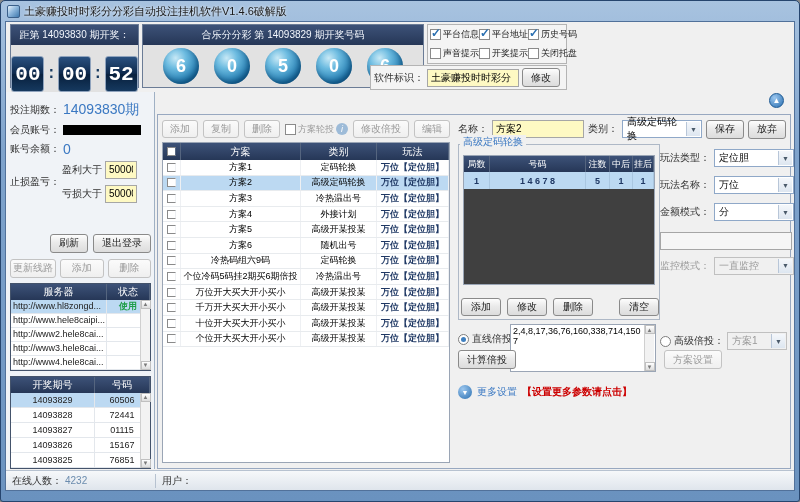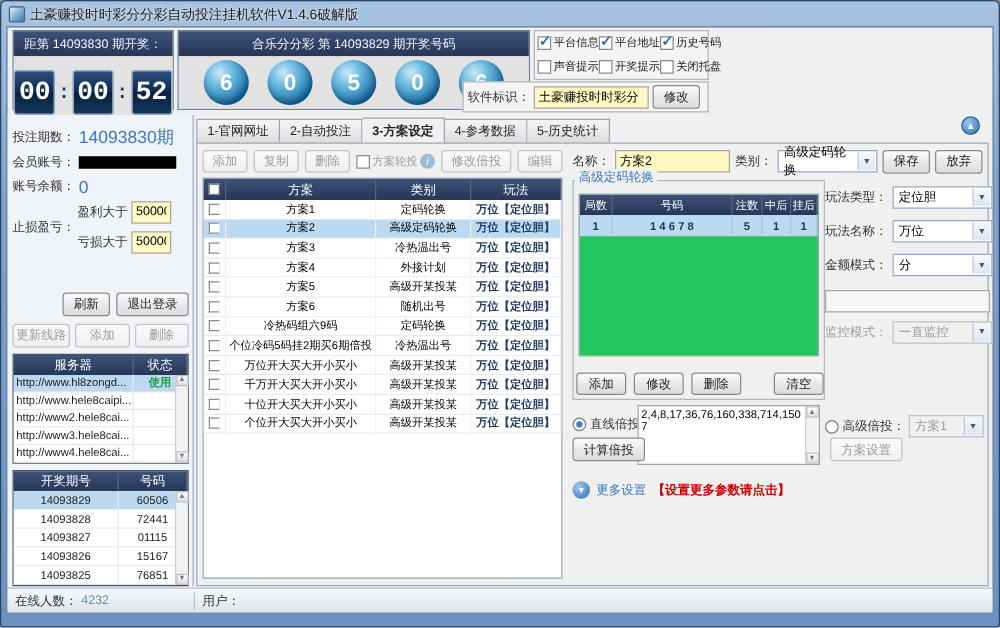--- a/index.html
+++ b/index.html
@@ -115,21 +115,21 @@
   .prow span { display:flex; align-items:center; justify-content:center; overflow:hidden; white-space:nowrap; border-right:1px solid #eef0f3; }
   .prow[data-selected="true"] { background:#bcd9f2; }
   .prow .play { color:#1f3864; font-weight:bold; }
   .prow .cb { width:9px; height:9px; }
   .pt-head .cb { width:9px; height:9px; }
 
   
   .namerow { position:absolute; left:452px; top:97px; right:8px; height:20px; display:flex; align-items:center; gap:4px; }
   .groupbox { position:absolute; left:452px; top:122px; width:202px; height:176px; border:1px solid #aeb8c6; }
   .grouplbl { position:absolute; left:454px; top:113px; background:#f0f0f0; padding:0 3px; font-size:10px; color:#3a78c2; z-index:2; }
-  .numtable { position:absolute; left:457px; top:133px; width:192px; height:130px; border:1px solid #9aa5b5; background:#22c55e; }
+  .numtable { position:absolute; left:457px; top:133px; width:192px; height:130px; border:1px solid #9aa5b5; background:#404040; }
   .nt-head { display:grid; grid-template-columns:26px 96px 24px 23px 1fr; height:16px;
              background:linear-gradient(180deg,#3d5278,#263757); color:#fff; font-size:9px; }
   .nt-head span, .nt-row span { display:flex; align-items:center; justify-content:center; border-right:1px solid #55657f; overflow:hidden; }
   .nt-row { display:grid; grid-template-columns:26px 96px 24px 23px 1fr; height:17px; font-size:9px; color:#1f3864; font-weight:bold; background:#bcd9f2; }
   .nt-row span { border-right:1px solid #a9c6e0; }
   .numbtns { position:absolute; left:455px; top:276px; width:198px; display:flex; gap:6px; }
   .numbtns .btn { height:18px; padding:0 9px; }
   .numbtns .last { margin-left:auto; }
   .ctrls { position:absolute; left:654px; top:127px; width:134px; }
   .crow { display:flex; align-items:center; gap:4px; margin-bottom:9px; }
@@ -315,27 +315,20 @@
           <span class="ctr">14093825</span>
           <span class="ctr">76851</span>
         </div>
         <div class="vscroll">
           <span class="varrow">▲</span>
           <span class="varrow">▼</span>
         </div>
       </div>
     </div>
 
-    <div class="tabs">
-      <span class="tab">1-官网网址</span>
-      <span class="tab">2-自动投注</span>
-      <span class="tab active">3-方案设定</span>
-      <span class="tab">4-参考数据</span>
-      <span class="tab">5-历史统计</span>
-    </div>
     <span class="upbtn">▲</span>
     <div class="tabpanel"></div>
 
     <div class="ptoolbar">
       <button class="btn dis">添加</button>
       <button class="btn dis">复制</button>
       <button class="btn dis">删除</button>
       <span class="rotate">
         <span class="cb"></span>
         <span>方案轮投</span>

